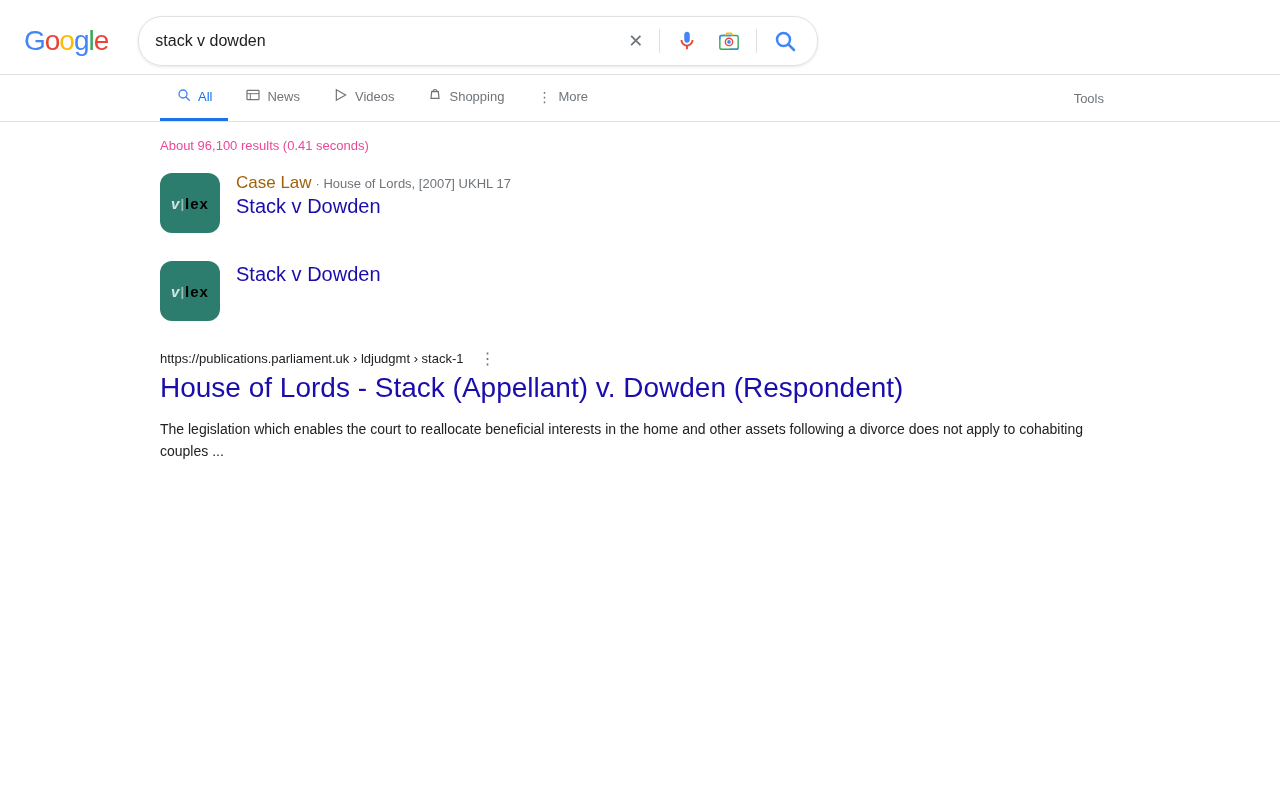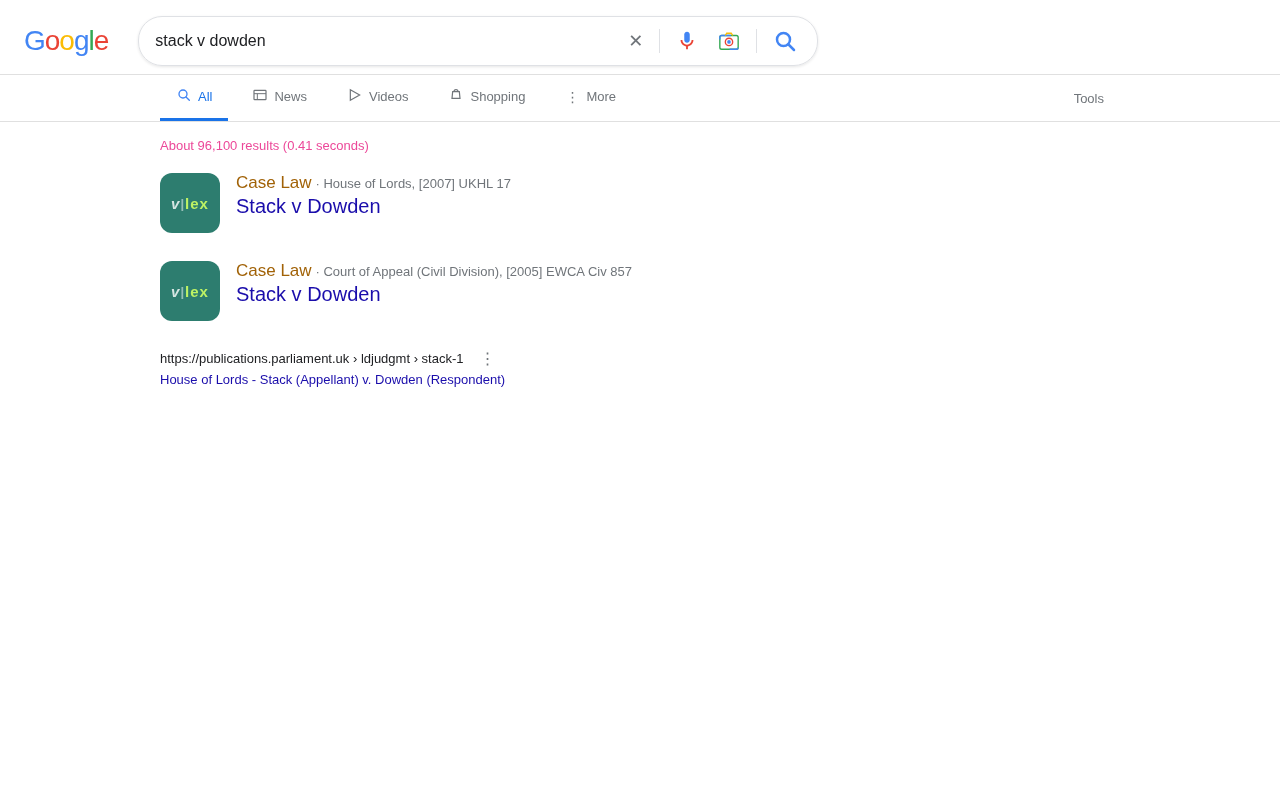--- a/index.html
+++ b/index.html
@@ -90,21 +90,21 @@
     .search-btn-icon {
       width: 24px;
       height: 24px;
     }
 
     
     .nav-tabs {
       display: flex;
       align-items: center;
       padding: 0 160px;
-      gap: 8px;
+      gap: 1px;
       border-bottom: 1px solid #e0e0e0;
     }
     .nav-tab {
       display: flex;
       align-items: center;
       gap: 6px;
       padding: 12px 16px;
       font-size: 13px;
       color: #70757a;
       cursor: pointer;
@@ -161,21 +161,21 @@
       gap: 0;
     }
     .result-favicon .v-text {
       font-size: 15px;
       font-style: italic;
       color: rgba(255,255,255,0.8);
     }
     .result-favicon .lex-text {
       font-size: 15px;
       font-weight: bold;
-      color: #bef264;
+      color: #000000;
     }
     .result-content {
       flex: 1;
     }
     .result-site-name {
       font-size: 17px;
       color: #a16207;
       font-weight: 500;
     }
     .result-site-sub {
@@ -204,21 +204,21 @@
     .result-url {
       font-size: 13px;
       color: #202124;
     }
     .result-menu-dots {
       color: #70757a;
       cursor: pointer;
       font-size: 16px;
     }
     .result-main-title {
-      font-size: 13px;
+      font-size: 28px;
       color: #1a0dab;
       cursor: pointer;
       text-decoration: none;
       display: block;
       margin-bottom: 14px;
     }
     .result-snippet {
       font-size: 14px;
       color: #202124;
       line-height: 1.58;
@@ -350,28 +350,25 @@
 
   <div class="result-item">
     <div class="result-favicon">
       <div class="vlex-logo">
         <span class="v-text">v</span>
         <span style="color:rgba(255,255,255,0.5); font-size:13px;">|</span>
         <span class="lex-text">lex</span>
       </div>
     </div>
     <div class="result-content">
-      <div>
-        <span class="result-site-name">Case Law</span>
-        <span class="result-site-sub"> · <span>Court of Appeal (Civil Division), [2005] EWCA Civ 857</span></span>
-      </div>
       <a class="result-title" href="#">Stack v Dowden</a>
     </div>
   </div>
 
   <div class="parliament-result">
     <div class="result-url-line">
       <span class="result-url">https://publications.parliament.uk › ldjudgmt › stack-1</span>
       <span class="result-menu-dots">⋮</span>
     </div>
     <a class="result-main-title" href="#">House of Lords - Stack (Appellant) v. Dowden (Respondent)</a>
+    <p class="result-snippet">The legislation which enables the court to reallocate beneficial interests in the home and other assets following a divorce does not apply to cohabiting couples ...</p>
   </div>
 </div>
 
 </body></html>

